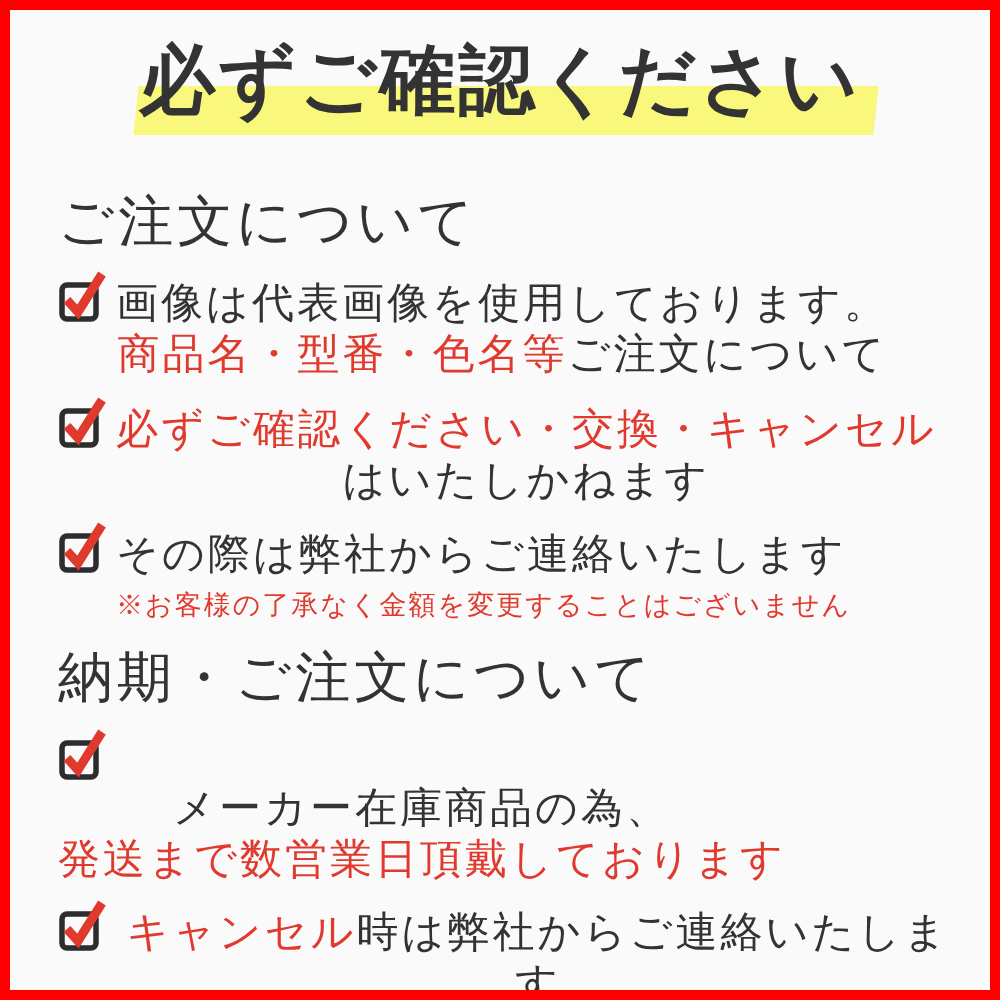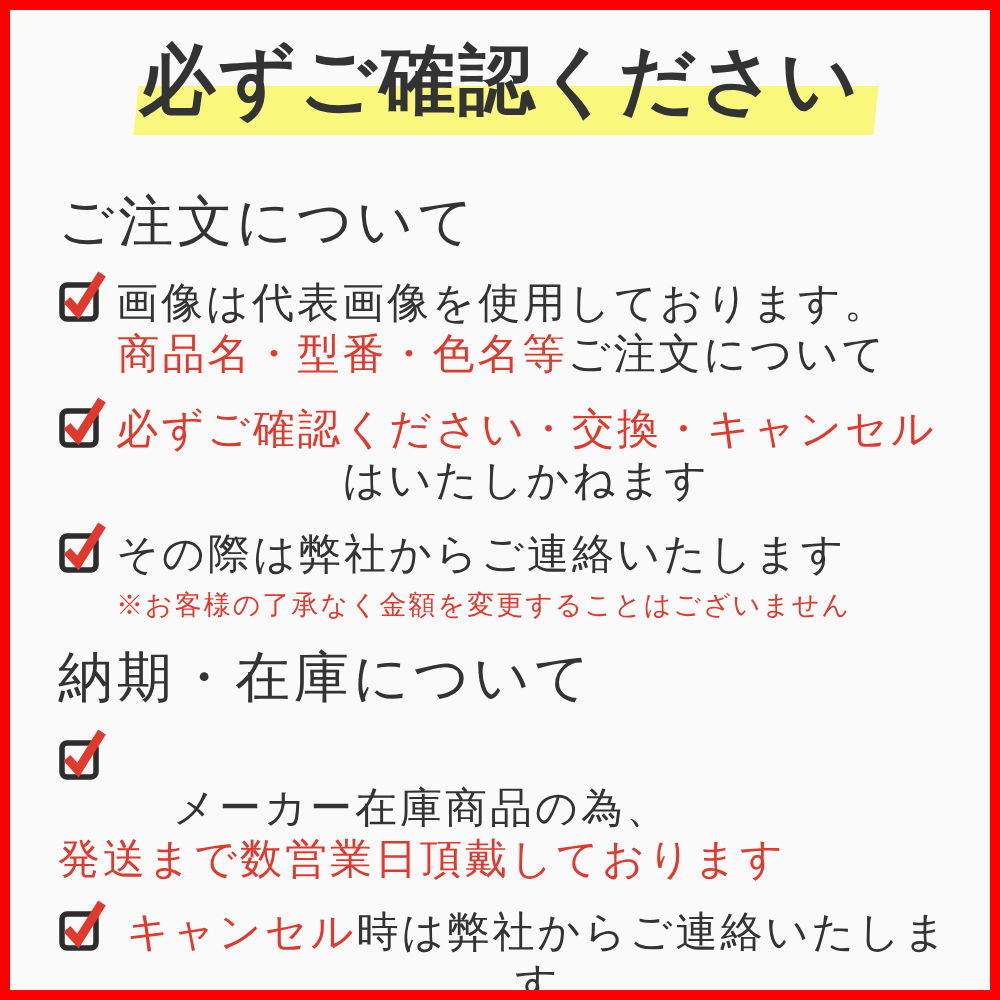--- a/index.html
+++ b/index.html
@@ -129,21 +129,21 @@
           <path d="M9 30 L20 42 L44 4" fill="none" stroke="#e0392e" stroke-width="9" stroke-linejoin="miter"></path>
         </svg>
         <div class="item-text">
           <p class="line"><span class="seg-black">その際は弊社からご連絡いたします</span></p>
         </div>
       </div>
       <p class="note">※お客様の了承なく金額を変更することはございません</p>
     </section>
 
     <section>
-      <h2 class="sec-heading mt-26">納期・在庫について</h2>
+      <h2 class="sec-heading mt-26">納期・ご注文について</h2>
 
       <div class="item mt-28">
         <svg class="checkbox" viewBox="0 0 50 54" aria-hidden="true">
           <rect x="4" y="15" width="34" height="34" rx="5" fill="none" stroke="#2d2d2d" stroke-width="5.5"></rect>
           <path d="M9 30 L20 42 L44 4" fill="none" stroke="#e0392e" stroke-width="9" stroke-linejoin="miter"></path>
         </svg>
         <div class="item-text">
           <p class="line"><span class="seg-black">メーカー在庫商品の為、</span></p>
           <p class="line"><span class="seg-red">発送まで数営業日頂戴しております</span></p>
         </div>

